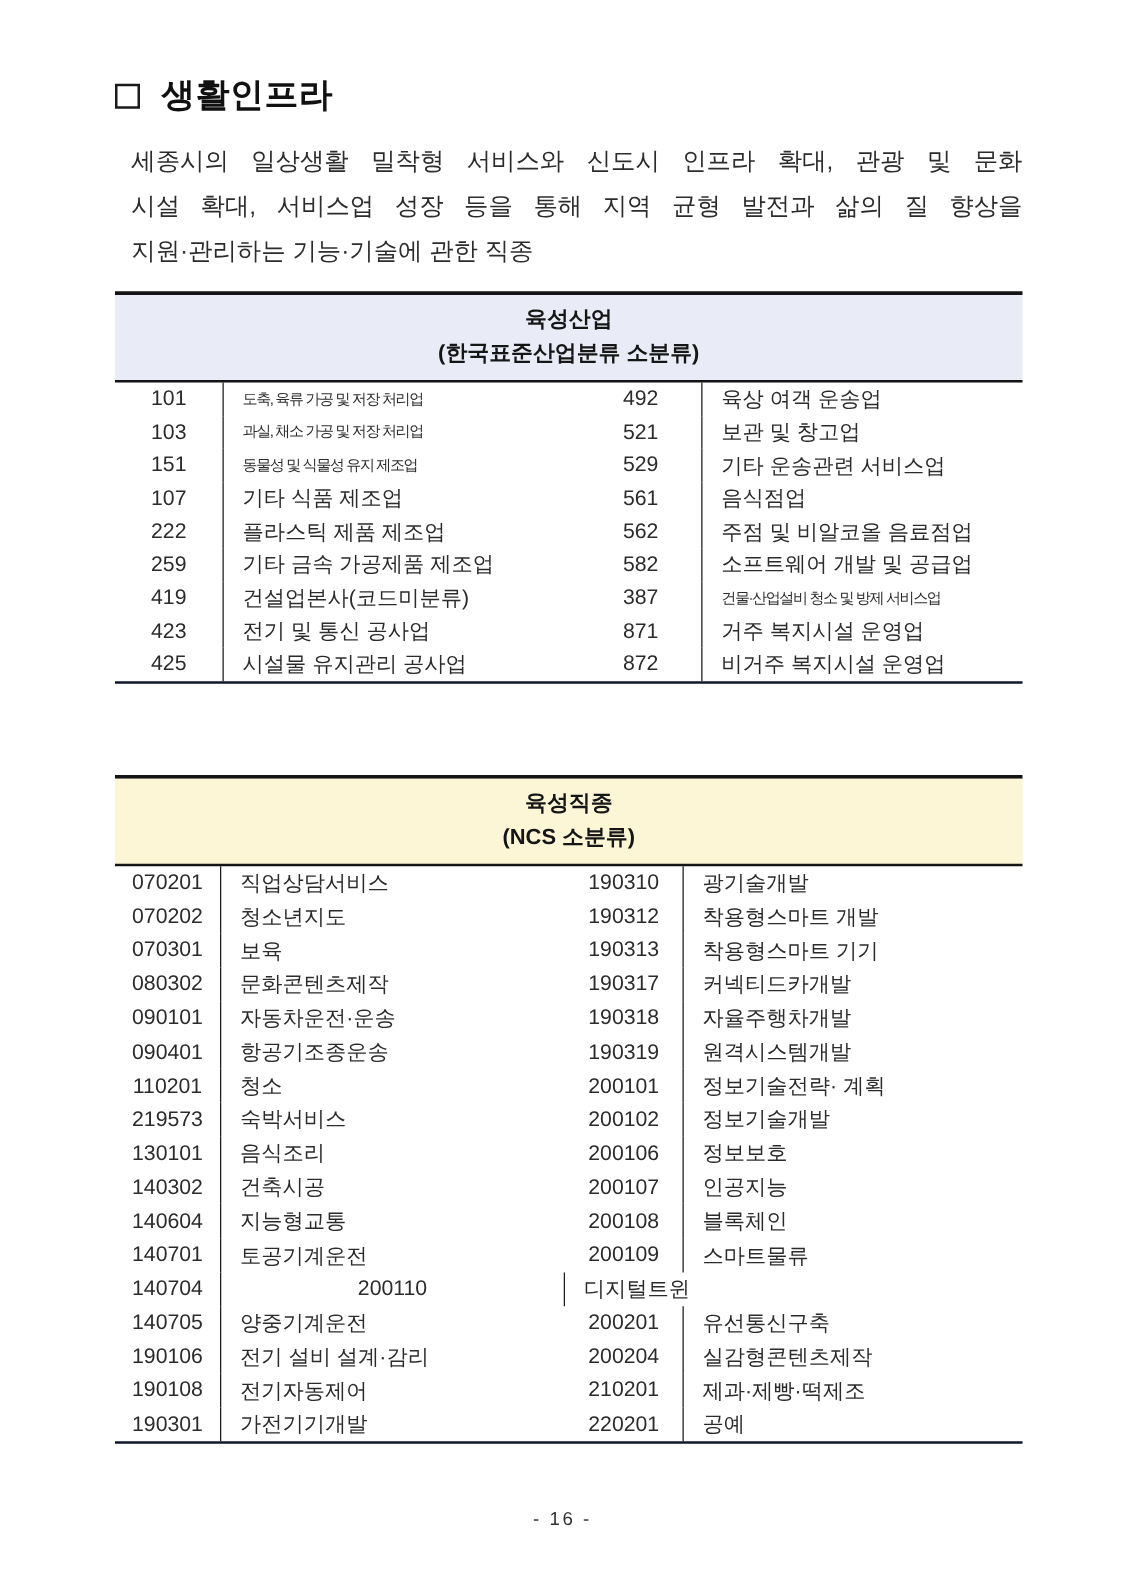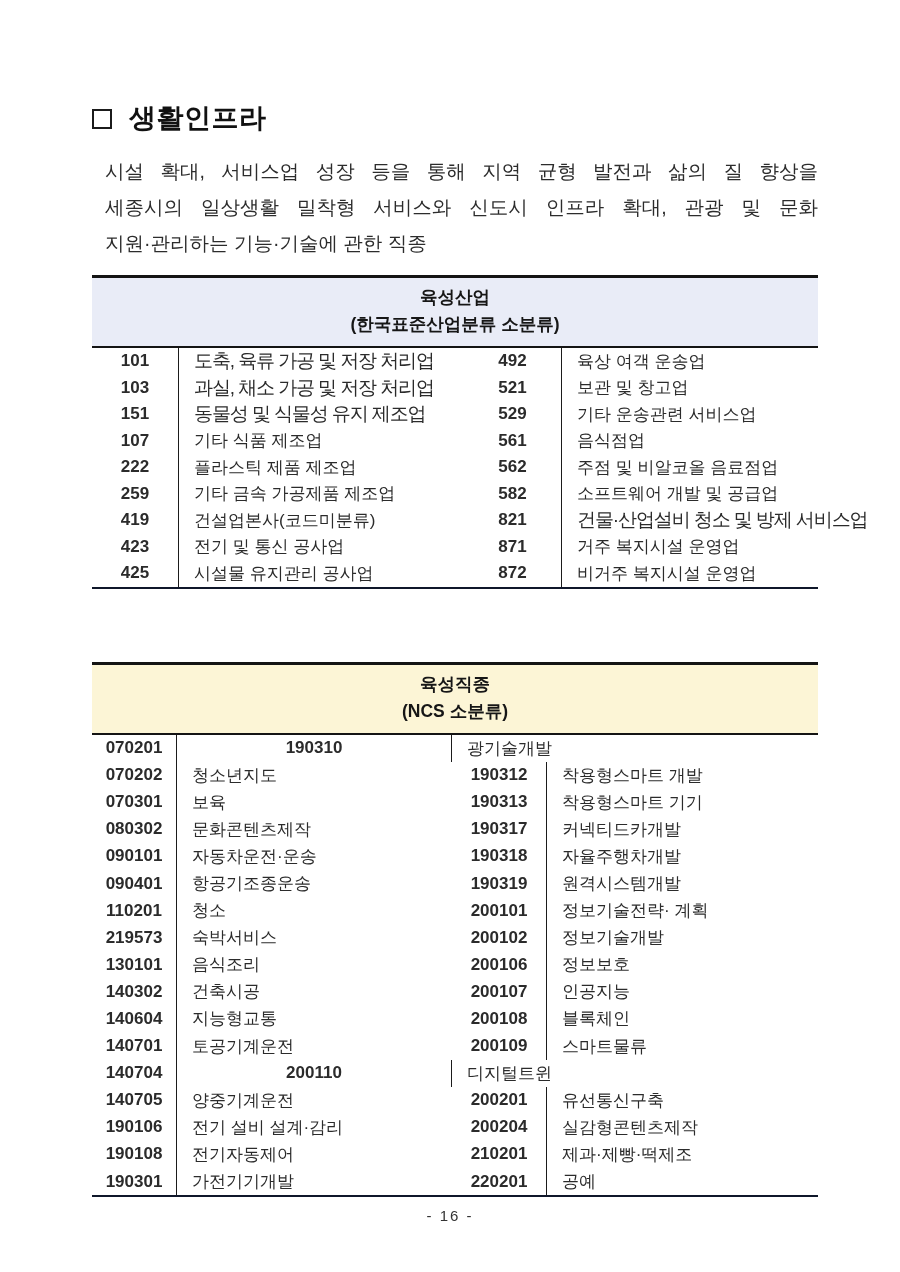--- a/index.html
+++ b/index.html
@@ -7,21 +7,21 @@
   body {
     font-family: "Liberation Sans", "DejaVu Sans", sans-serif;
     color: #262626;
   }
   .page {
     position: relative;
     width: 900px;
     height: 1272px;
     background: #ffffff;
     overflow: hidden;
-    padding: 100px 82px 0 92px;
+    padding: 58px 82px 0 92px;
   }
   
   .title-row {
     display: flex;
     align-items: center;
     height: 36px;
   }
   .title-square {
     display: inline-block;
     width: 20px;
@@ -71,24 +71,24 @@
   .trow { display: grid; }
   .t1 .trow { grid-template-columns: 87px 285px 98px 256px; height: 26.5px; }
   .t2 .trow { grid-template-columns: 85px 275px 95px 271px; height: 27.1px; }
   .cell {
     display: flex;
     align-items: center;
     font-size: 17px;
     color: #2b2b2b;
     white-space: nowrap;
   }
-  .cell.code { justify-content: center; font-weight: bold; }
+  .cell.code { justify-content: center; }
   .cell.name { padding-left: 15px; }
   .c1, .c3 { border-right: 1.3px solid #1b1b1b; }
-  .cell.tight { letter-spacing: -1.1px; font-size: 19px; }
+  .cell.tight { letter-spacing: -1.1px; font-size: 12px; }
   .gap-table { margin-top: 73px; }
   
   .page-number {
     position: absolute;
     left: 0;
     right: 0;
     bottom: 48px;
     text-align: center;
     font-size: 15px;
     color: #333333;
@@ -99,22 +99,22 @@
 <body>
 
 <div class="page">
 
   <div class="title-row">
     <span class="title-square"></span>
     <span class="title-text">생활인프라</span>
   </div>
 
   <div class="intro">
+    <div class="intro-line justify">세종시의 일상생활 밀착형 서비스와 신도시 인프라 확대, 관광 및 문화</div>
     <div class="intro-line justify">시설 확대, 서비스업 성장 등을 통해 지역 균형 발전과 삶의 질 향상을</div>
-    <div class="intro-line justify">세종시의 일상생활 밀착형 서비스와 신도시 인프라 확대, 관광 및 문화</div>
     <div class="intro-line">지원·관리하는 기능·기술에 관한 직종</div>
   </div>
 
   <div class="doc-table t1">
     <div class="table-header" id="industry-header" style="background: rgb(233, 236, 247);">
       <div class="table-title">육성산업</div>
       <div class="table-subtitle">(한국표준산업분류 소분류)</div>
     </div>
     <div class="tbody" id="industry-body">
         <div class="trow">
@@ -149,21 +149,21 @@
         </div>
         <div class="trow">
           <div class="cell code c1">259</div>
           <div class="cell name c2">기타 금속 가공제품 제조업</div>
           <div class="cell code c3">582</div>
           <div class="cell name c4">소프트웨어 개발 및 공급업</div>
         </div>
         <div class="trow">
           <div class="cell code c1">419</div>
           <div class="cell name c2">건설업본사(코드미분류)</div>
-          <div class="cell code c3">821</div>
+          <div class="cell code c3">387</div>
           <div class="cell name c4 tight">건물·산업설비 청소 및 방제 서비스업</div>
         </div>
         <div class="trow">
           <div class="cell code c1">423</div>
           <div class="cell name c2">전기 및 통신 공사업</div>
           <div class="cell code c3">871</div>
           <div class="cell name c4">거주 복지시설 운영업</div>
         </div>
         <div class="trow">
           <div class="cell code c1">425</div>
@@ -175,20 +175,21 @@
   </div>
 
   <div class="doc-table t2 gap-table">
     <div class="table-header" id="occupation-header" style="background: rgb(252, 245, 214);">
       <div class="table-title">육성직종</div>
       <div class="table-subtitle">(NCS 소분류)</div>
     </div>
     <div class="tbody" id="occupation-body">
         <div class="trow">
           <div class="cell code c1">070201</div>
+          <div class="cell name c2">직업상담서비스</div>
           <div class="cell code c3">190310</div>
           <div class="cell name c4">광기술개발</div>
         </div>
         <div class="trow">
           <div class="cell code c1">070202</div>
           <div class="cell name c2">청소년지도</div>
           <div class="cell code c3">190312</div>
           <div class="cell name c4">착용형스마트 개발</div>
         </div>
         <div class="trow">

